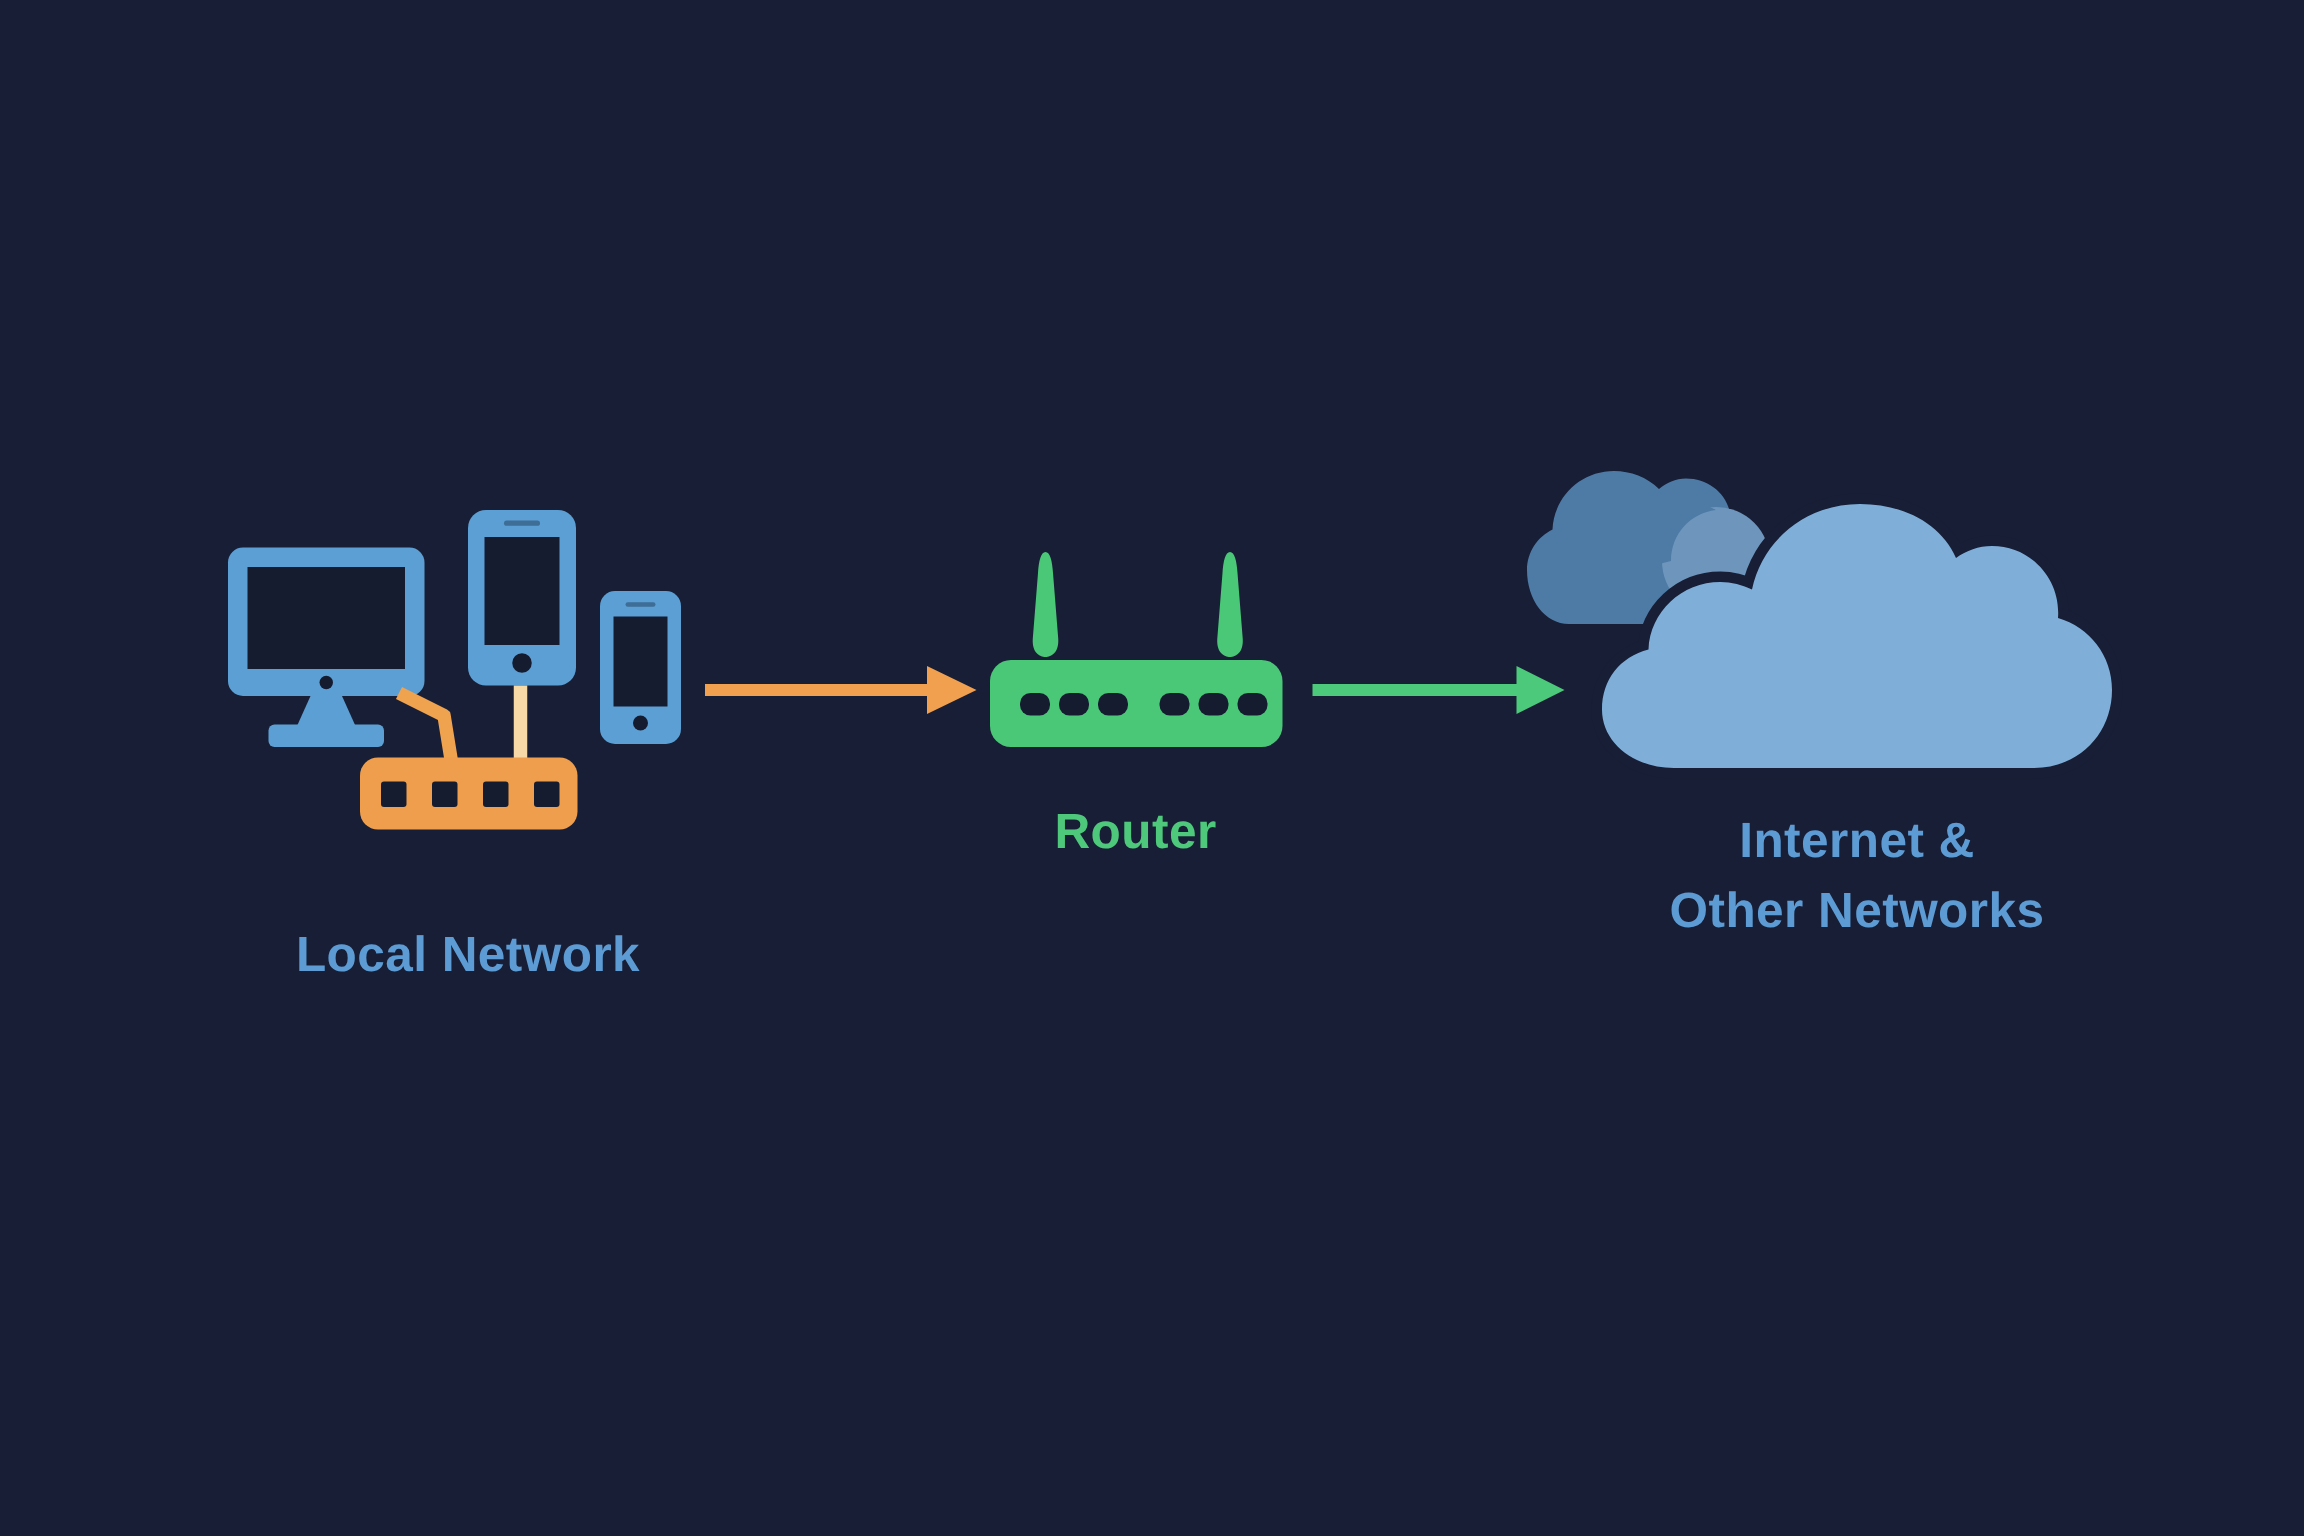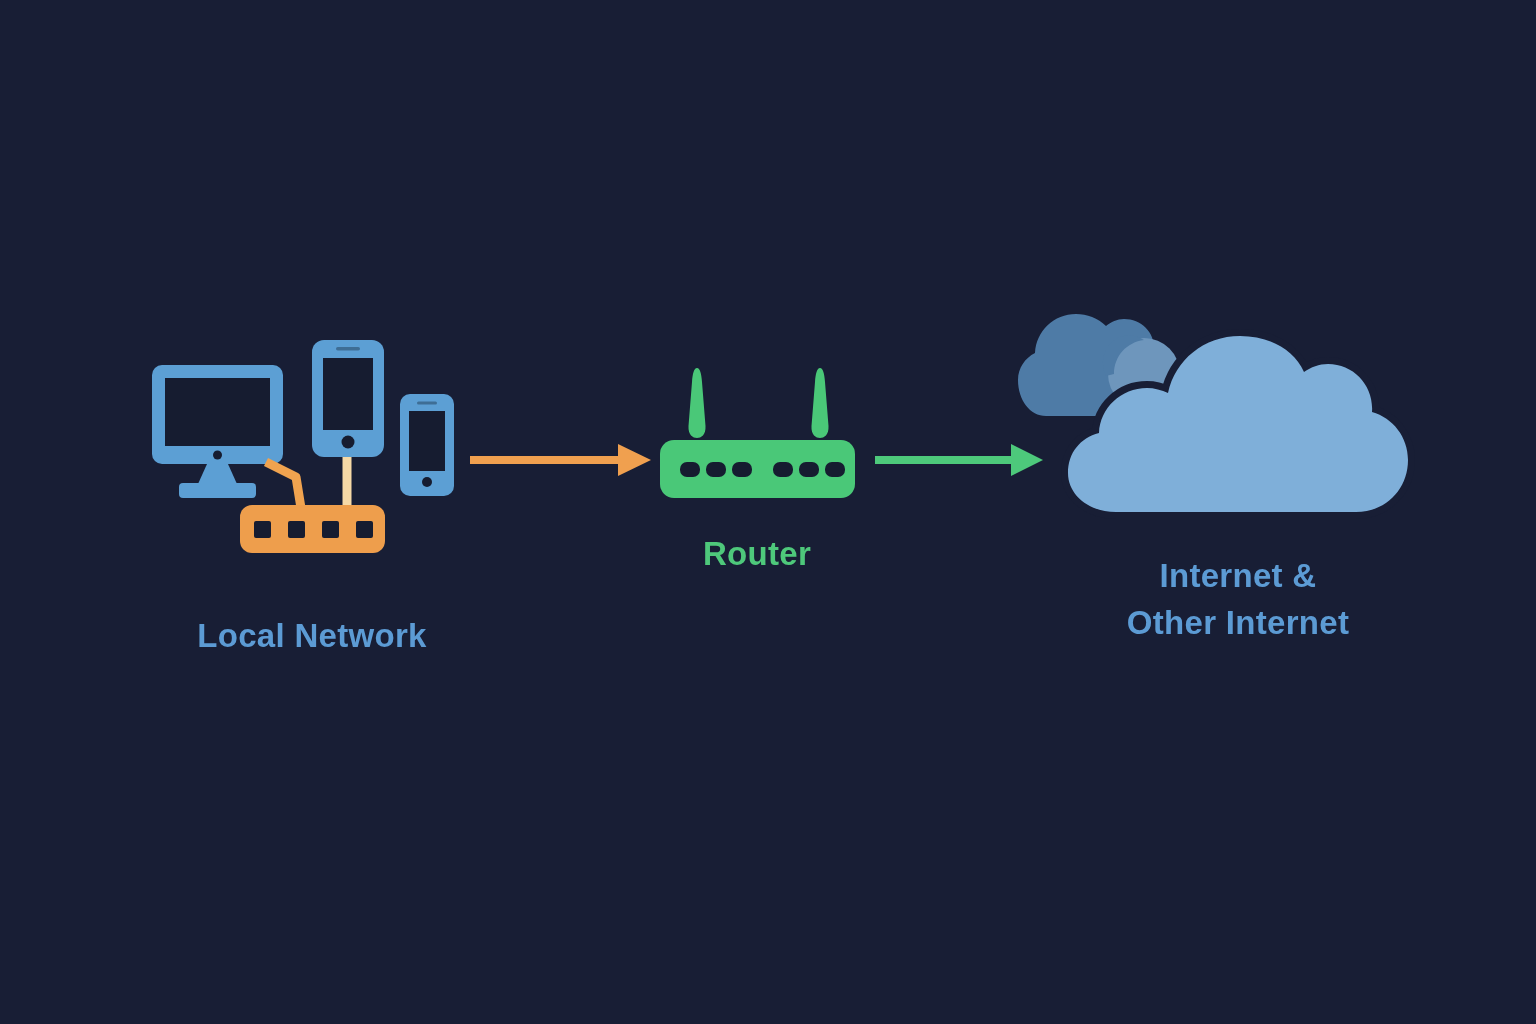--- a/index.html
+++ b/index.html
@@ -127,18 +127,18 @@
       <path class="fill-cloud-back" d="M28 102 H125 C146 102 162 87 162 68 C162 52 151 39 136 36 C137 18 123 5 106 5 C99 5 93 8 88 12 C80 4 69 0 58 0 C36 0 18 17 17 39 C7 44 0 54 0 66 C0 86 12 102 28 102 Z"></path>
       <circle class="fill-cloud-hi" cx="126" cy="60" r="36"></circle>
       <path class="fill-cloud-back" d="M96 60 C96 42 109 28 126 26 C116 20 104 20 95 27 C85 35 82 50 88 62 Z"></path>
     </svg>
 
     <svg class="abs" style="left:1068px;top:336px;" width="340" height="178" viewBox="0 0 340 178">
       <path class="fill-cloud-front" d="M48 176 H288 C318 176 340 153 340 124 C340 101 325 82 304 76 C306 50 286 28 260 28 C251 28 243 31 236 36 C226 13 201 0 172 0 C136 0 107 24 100 57 C94 54 86 52 79 52 C53 52 32 72 31 97 C12 102 0 117 0 137 C0 159 21 176 48 176 Z"></path>
     </svg>
 
     <div class="label label-blue" style="left:1238px;top:536px;">
-      <span style="display:block;margin-top:16px;">Internet &amp;</span>
-      <span style="display:block;">Other Internet</span>
+      <span style="display:block;">Internet &amp;</span>
+      <span style="display:block;">Other Networks</span>
     </div>
   </div>
 
 </div>
 
 </body></html>

